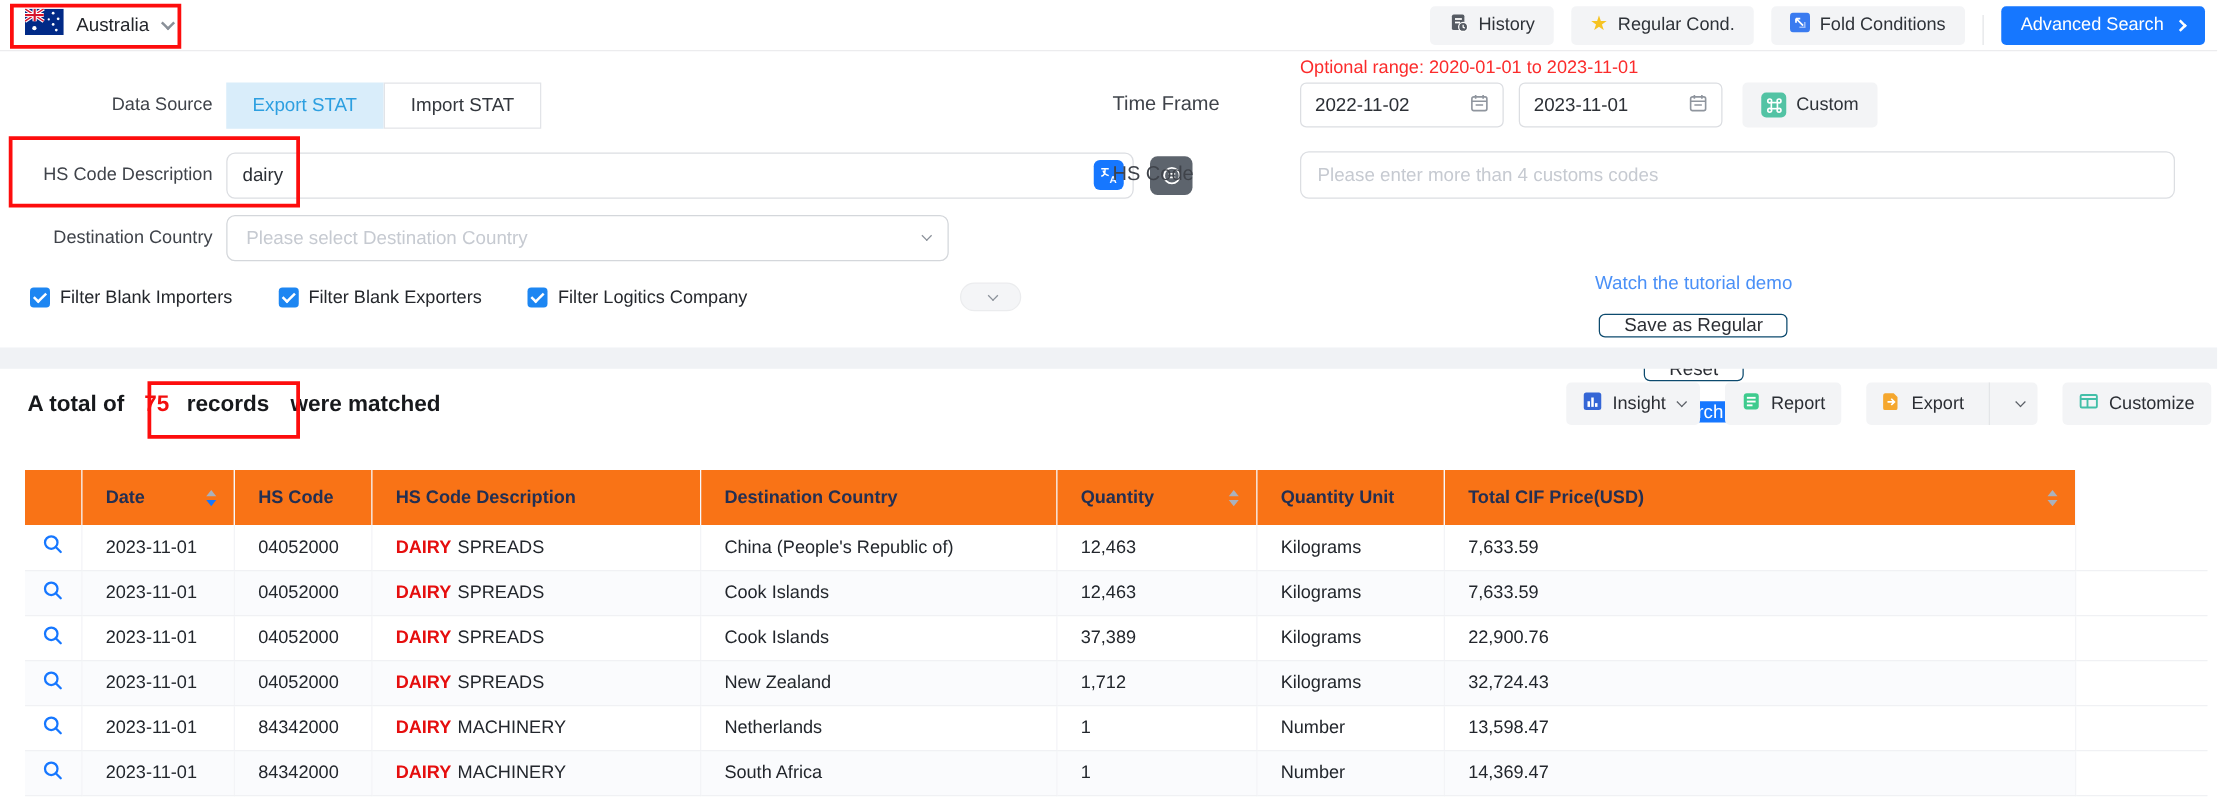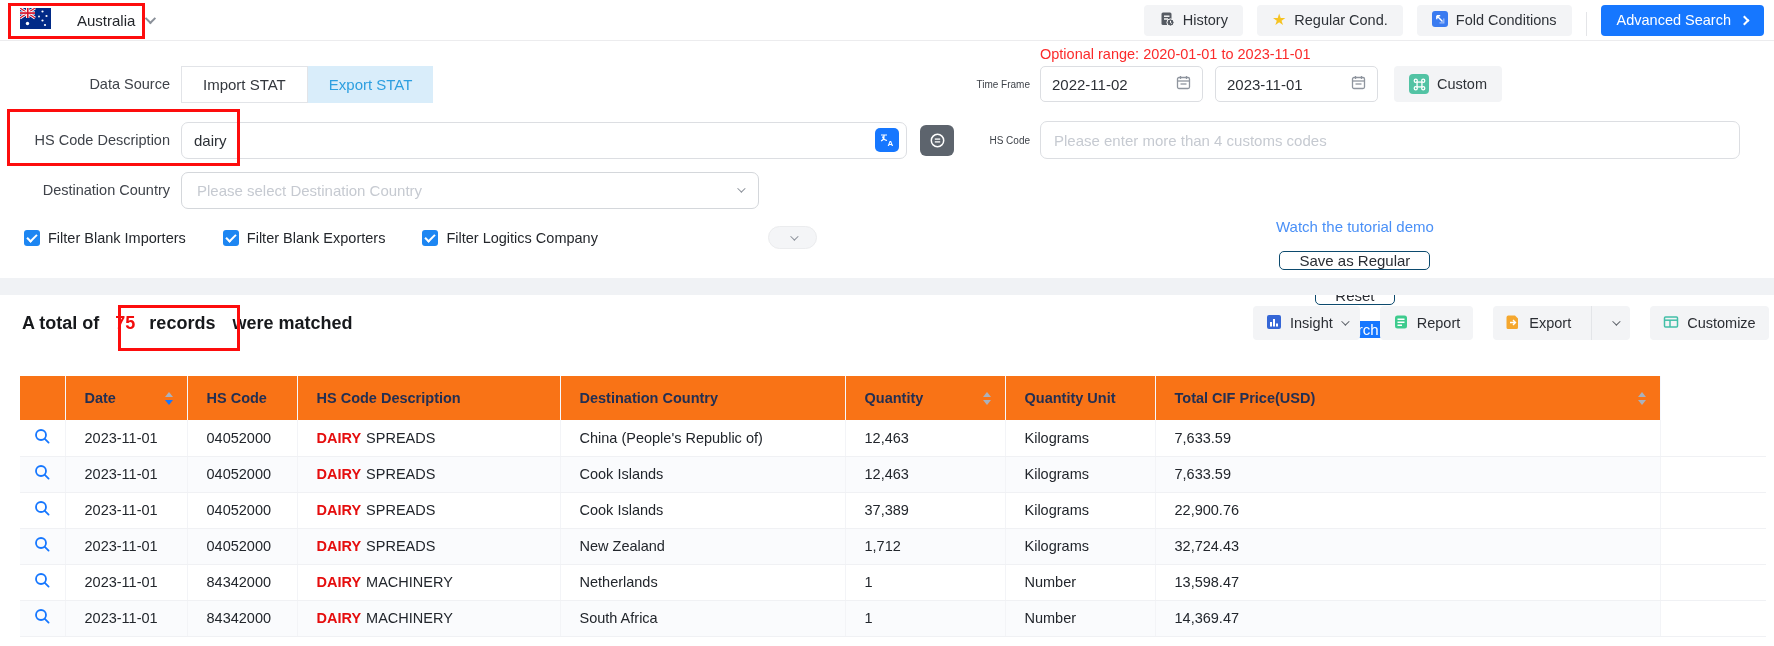--- a/index.html
+++ b/index.html
@@ -2,21 +2,21 @@
 <html><head>
 <meta charset="utf-8">
 <style>
   * { margin:0; padding:0; box-sizing:border-box; }
   body { background:#fff; font-family:"Liberation Sans","DejaVu Sans",sans-serif; }
   .page { position:relative; width:1774px; height:646px; background:#fff; overflow:hidden; }
 
   
   .topbar { position:absolute; top:0; left:0; width:100%; height:41px; border-bottom:1px solid #ececee; display:flex; align-items:center; background:#fff; }
   .flag-group { margin-left:20px; display:flex; align-items:center; gap:10px; cursor:pointer; }
-  .country-name { font-size:15px; color:#23262b;margin-left:16px; }
+  .country-name { font-size:15px; color:#23262b; }
   .topbar-right { margin-left:auto; display:flex; align-items:flex-end; gap:14px; margin-right:10px; }
   .tb-btn { height:31px; background:#f3f4f6; border-radius:4px; display:flex; align-items:center; gap:8px; padding:0 15px; font-size:14.5px; color:#2e3238; cursor:pointer; }
   .tb-divider { width:1px; height:24px; background:#e4e5e8; }
   .adv-btn { height:31px; background:#1677ff; color:#fff; border-radius:4px; padding:0 16px; display:flex; align-items:center; gap:10px; font-size:14.5px; cursor:pointer; }
   .star { color:#f6c322; font-size:16px; line-height:1; }
 
   
   .chev { display:inline-block; width:8px; height:8px; border-right:2px solid #8a9099; border-bottom:2px solid #8a9099; }
   .chev.down { transform:rotate(45deg) translateY(-2px); }
   .chev.right { border-color:#fff; transform:rotate(-45deg); width:7px; height:7px; }
@@ -26,21 +26,21 @@
   
   .red-box { position:absolute; border:3px solid #fd0d0d; pointer-events:none; z-index:9; }
   .rb-flag { left:8px; top:3px; width:137px; height:36px; }
   .rb-hsdesc { left:7px; top:109px; width:233px; height:57px; }
   .rb-count { left:118px; top:305px; width:122px; height:46px; }
 
   
   .opt-range { position:absolute; left:1040px; top:46px; font-size:14.5px; color:#fb2b2b; }
   .frow { position:absolute; display:flex; align-items:center; }
   .flabel { width:148px; text-align:right; font-size:14.5px; color:#3f434a; margin-right:11px; flex:none; }
-  .flabel2 { width:140px; text-align:right; font-size:10px; color:#3f434a; margin-right:10px; flex:none; }
+  .flabel2 { width:140px; text-align:left; font-size:16px; color:#3f434a; margin-right:10px; flex:none; }
 
   .seg-toggle { display:flex; }
   .seg { height:37px; display:flex; align-items:center; padding:0 21px; font-size:15px; cursor:pointer; }
   .seg-import { background:#fff; border:1px solid #e2e4e8; color:#33373d; }
   .seg-export { background:#d9edfa; color:#2d9fe0; }
 
   .dinput { width:163px; height:36px; border:1px solid #dcdee2; border-radius:5px; display:flex; align-items:center; justify-content:space-between; padding:0 11px; font-size:15px; color:#2c3036; background:#fff; cursor:pointer;gap:17px; }
   .gap12 { width:12px; flex:none; }
   .gap16 { width:16px; flex:none; }
   .custom-btn { height:36px; background:#f3f4f6; border-radius:4px; padding:0 15px; display:flex; align-items:center; gap:8px; font-size:14.5px; color:#2e3238; cursor:pointer; }
@@ -156,22 +156,22 @@
 
   <div class="red-box rb-flag"></div>
   <div class="red-box rb-hsdesc"></div>
   <div class="red-box rb-count"></div>
 
   <div class="opt-range">Optional range:  2020-01-01 to 2023-11-01</div>
 
   <div class="frow" style="top:64px;left:22px;height:40px;">
     <span class="flabel">Data Source</span>
     <div class="seg-toggle">
+      <div class="seg seg-export">Export STAT</div>
       <div class="seg seg-import">Import STAT</div>
-      <div class="seg seg-export">Export STAT</div>
     </div>
   </div>
 
   <div class="frow" style="top:64px;left:890px;height:40px;">
     <span class="flabel2">Time Frame</span>
     <div class="dinput">
       <span>2022-11-02</span>
       <span>
         <svg width="15" height="15" viewBox="0 0 15 15" fill="none" stroke="#8f959e" stroke-width="1.3">
           <rect x="1.5" y="2.5" width="12" height="11" rx="1.5"></rect>

